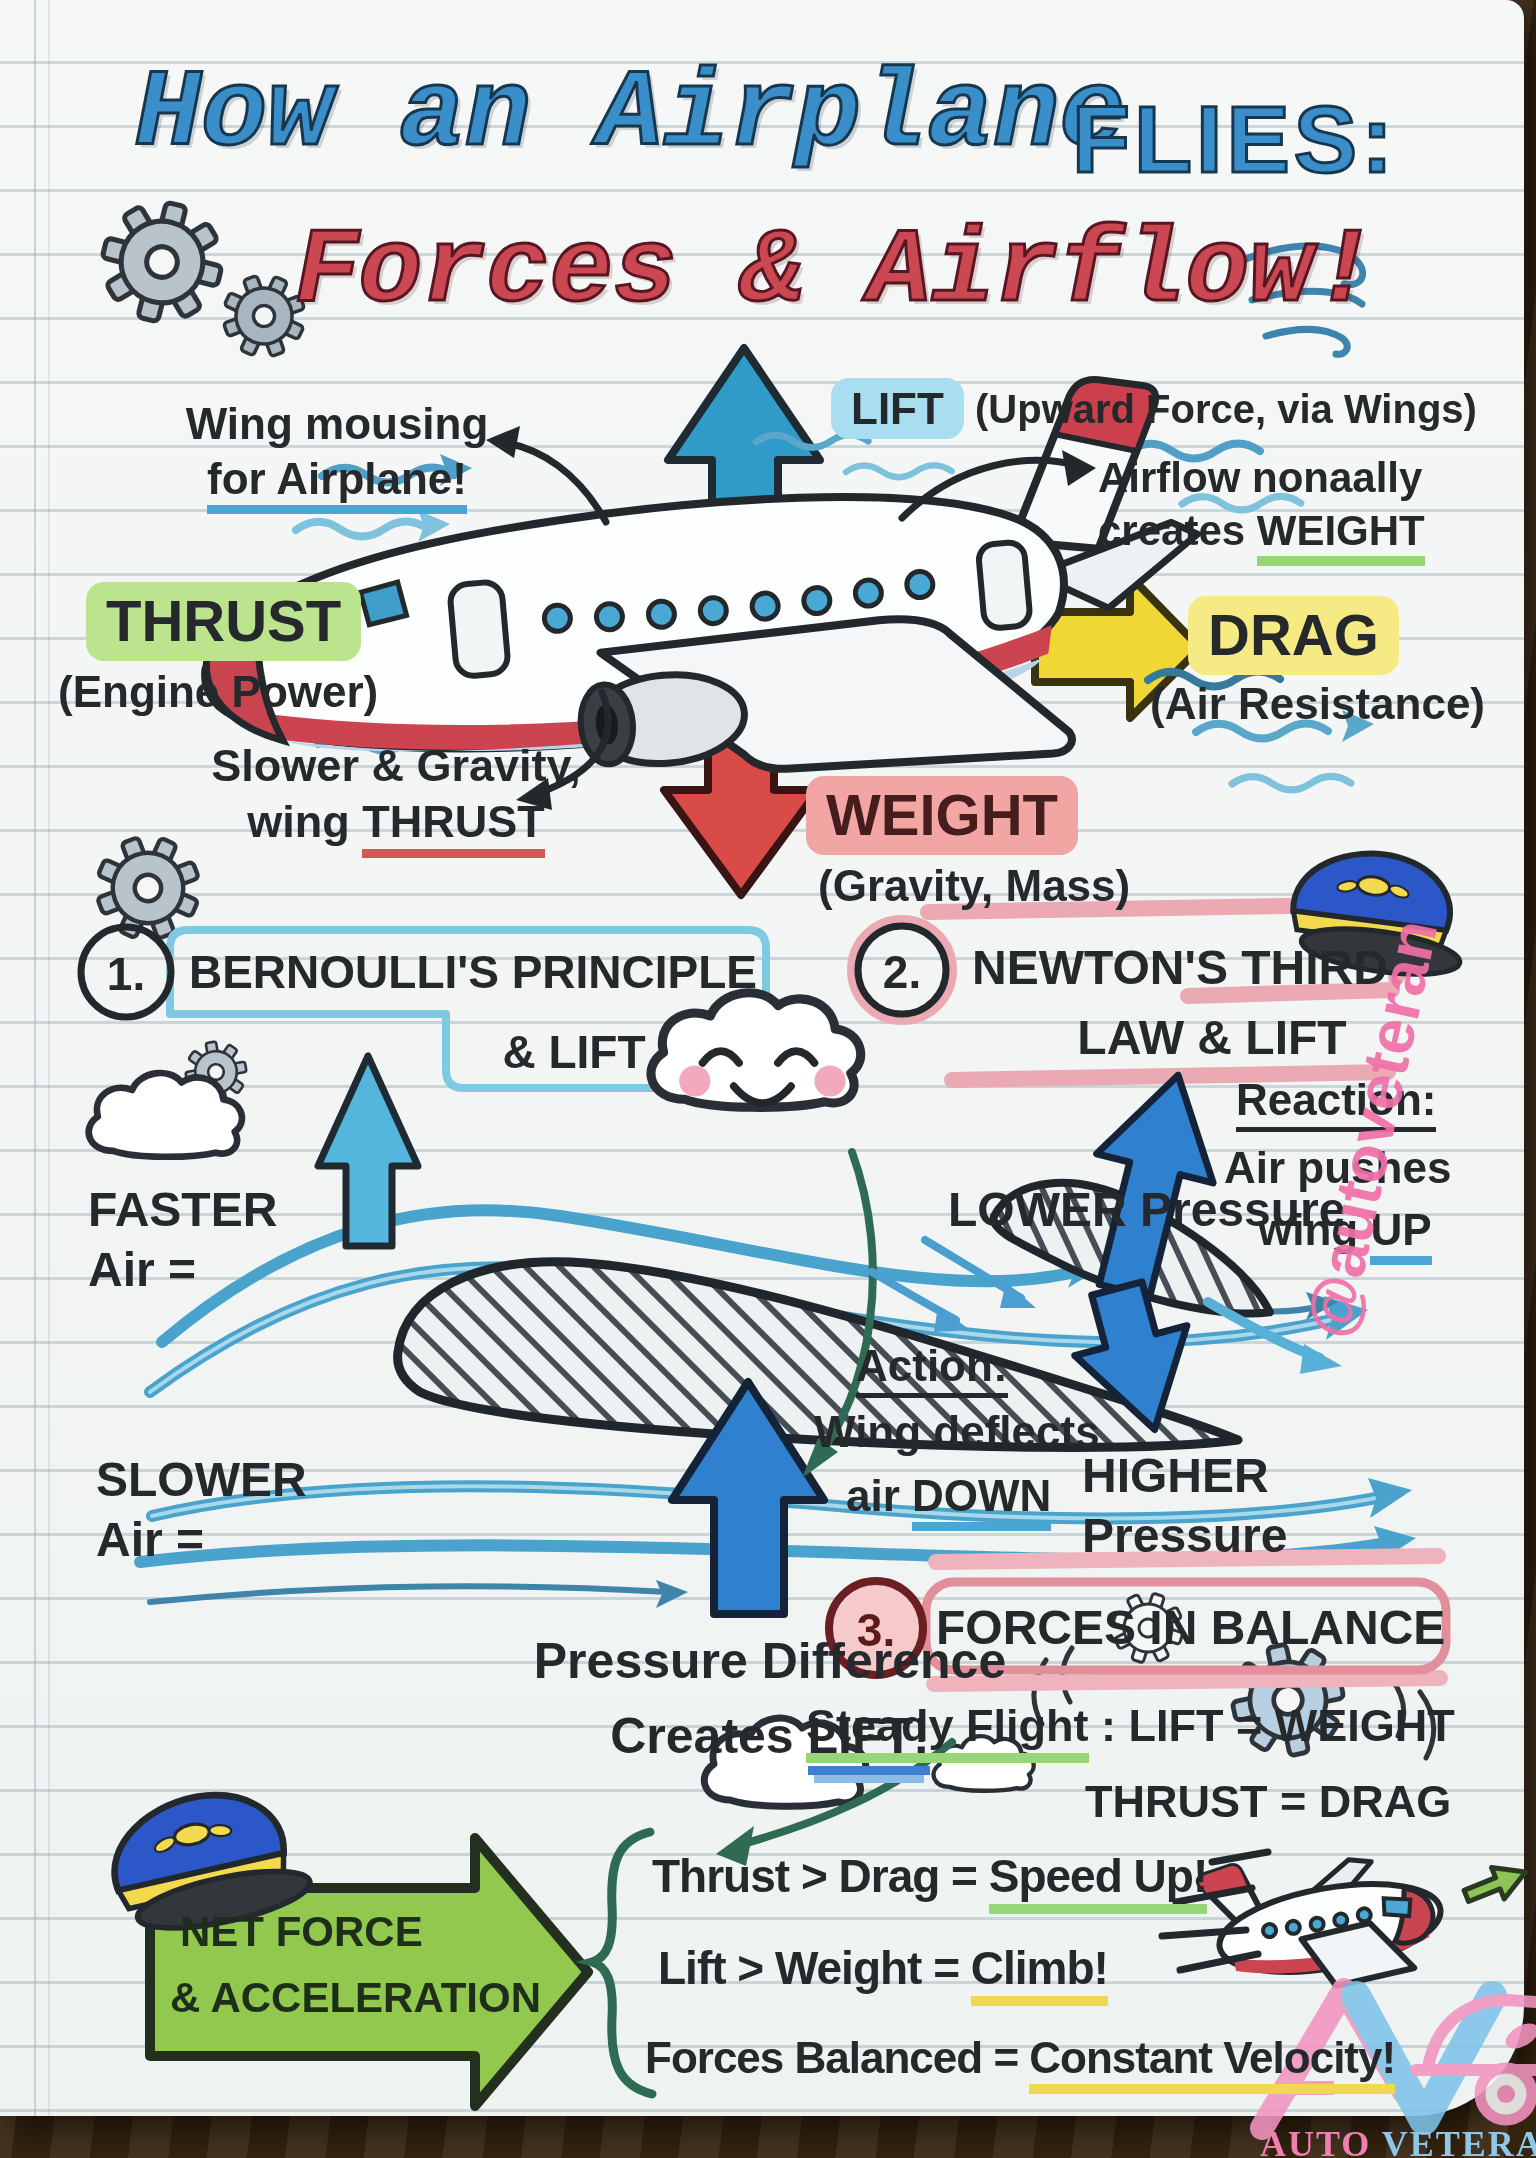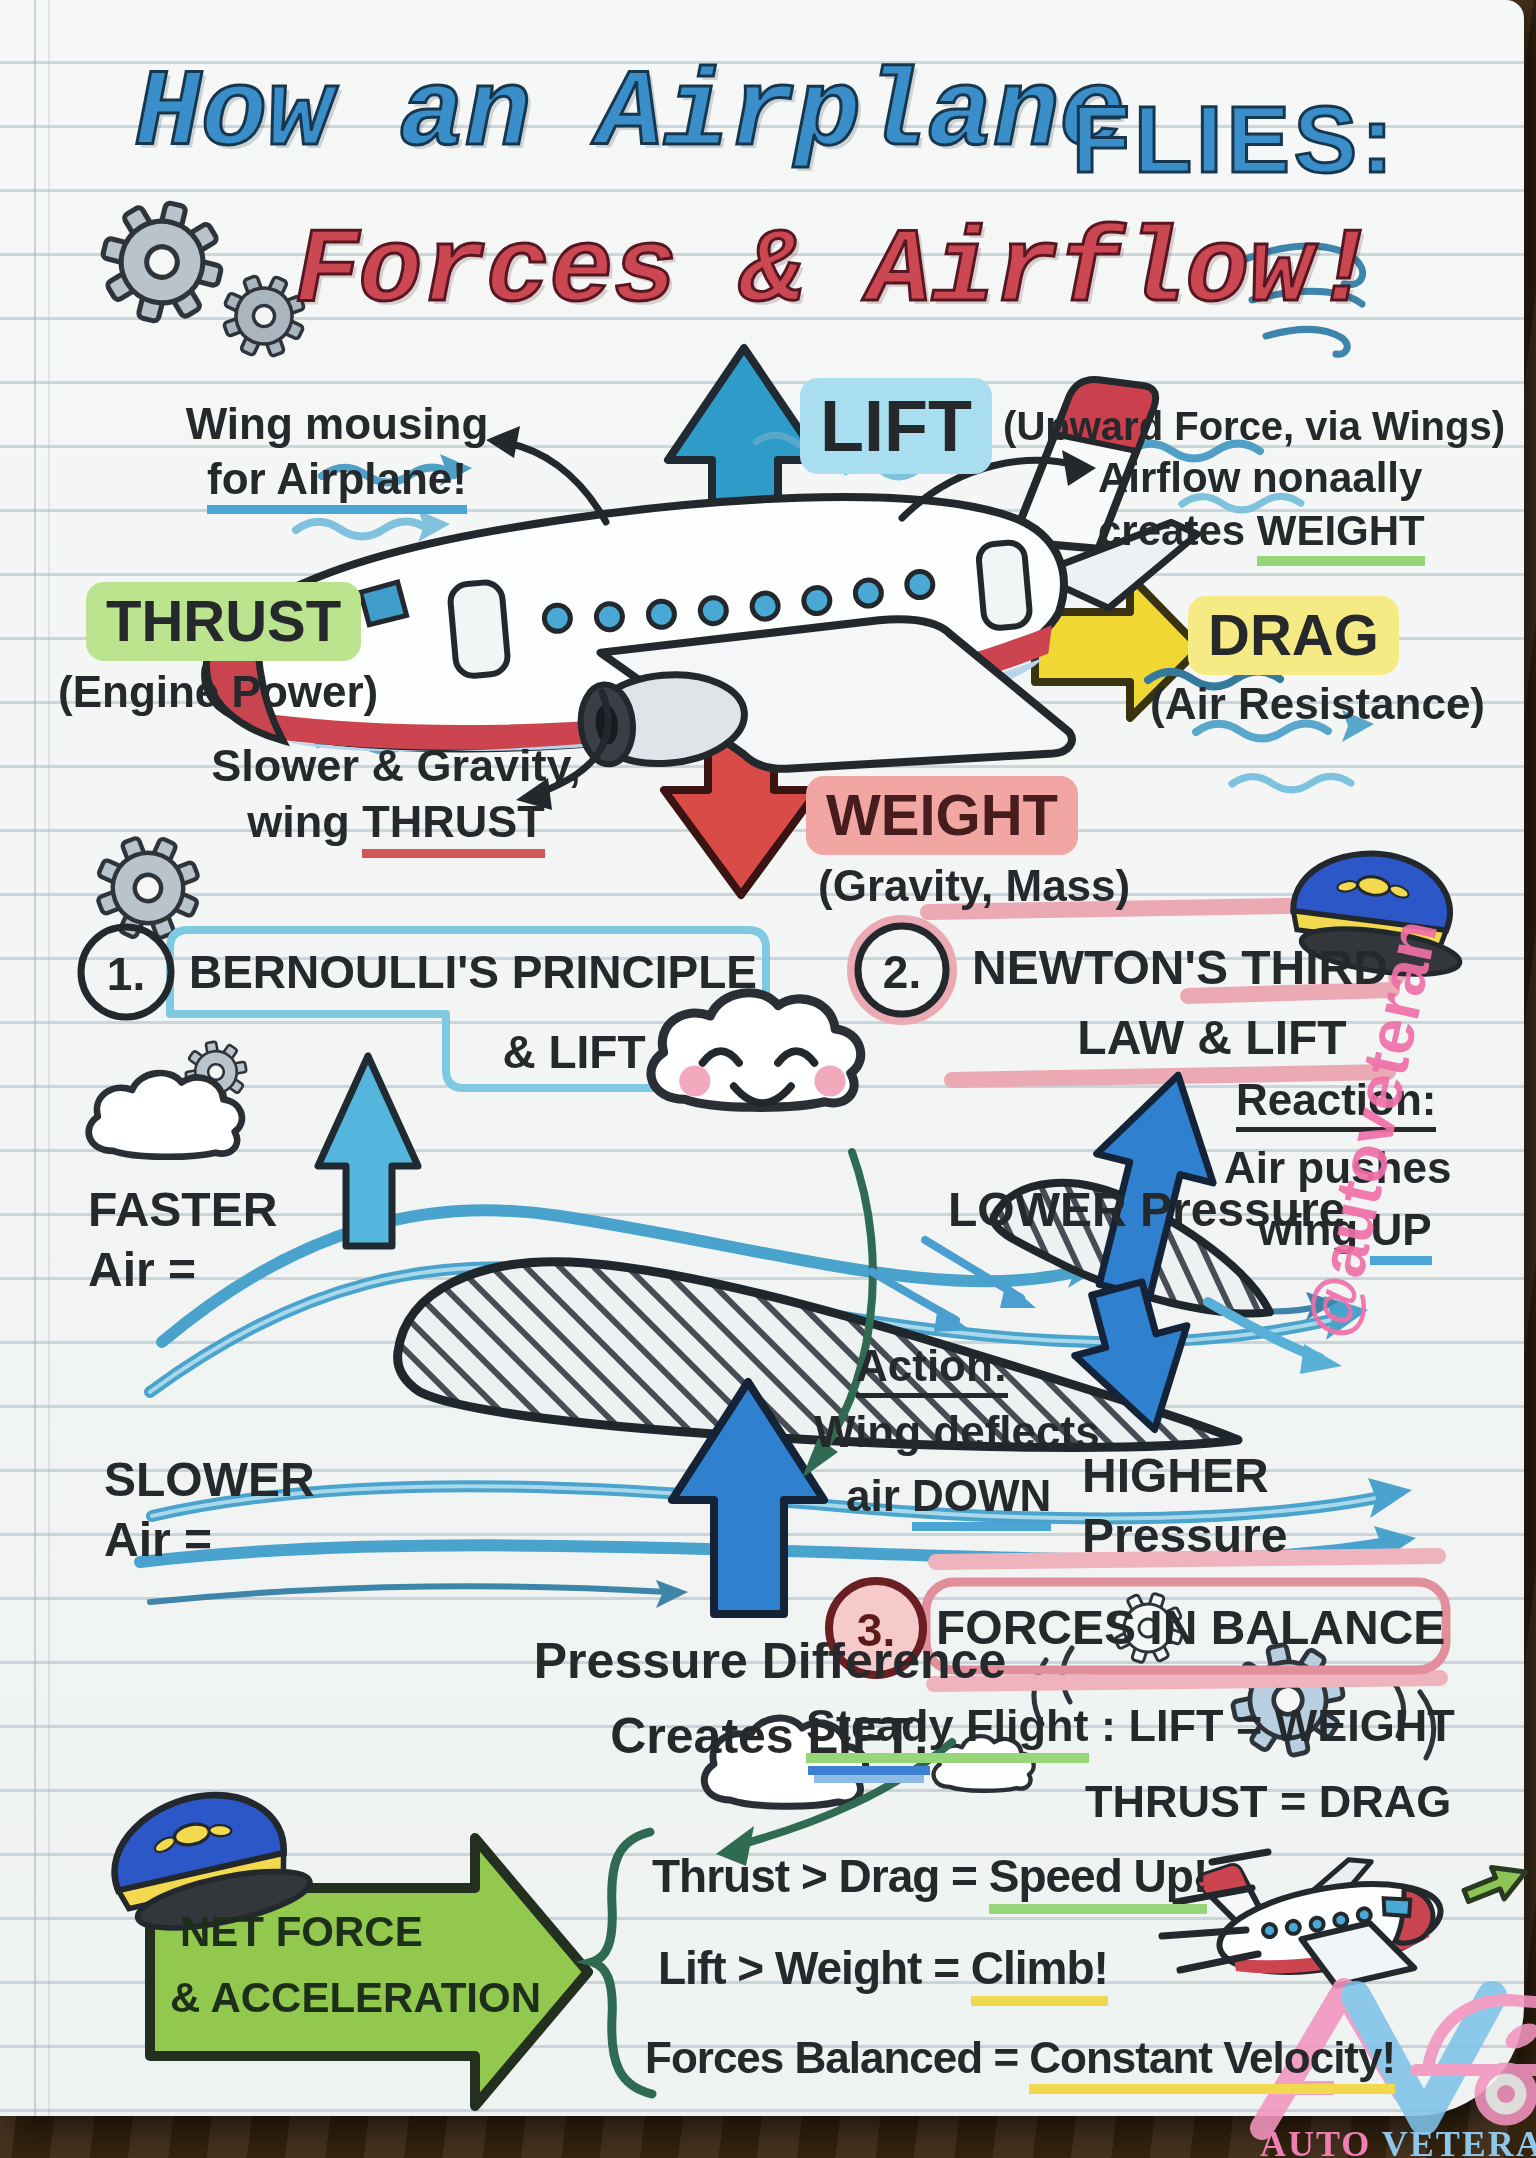--- a/index.html
+++ b/index.html
@@ -258,21 +258,21 @@
       <circle cx="1506" cy="2094" r="9" fill="#f394c0"></circle>
       <ellipse cx="1522" cy="2036" rx="18" ry="10" fill="#f394c0" transform="rotate(-30 1522 2036)"></ellipse>
     </g>
   </svg>
 
   <div class="t script" style="left:135px;top:46px;font-size:110px;color:#3a8ec9;">How an Airplane</div>
   <div class="t block-title" style="left:1072px;top:80px;font-size:95px;color:#3a8ec9;">FLIES:</div>
   <div class="t script red" style="left:295px;top:206px;font-size:106px;color:#cb4752;">Forces &amp; Airflow!</div>
 
   <div class="t" style="left:800px;top:378px;font-size:40px;">
-    <span class="hl hl-blue" style="font-size:72px;vertical-align:middle;">LIFT</span>
+    <span class="hl hl-blue" style="font-size:44px;vertical-align:middle;margin-left:31px;">LIFT</span>
     <span style="vertical-align:middle;">(Upward Force, via Wings)</span>
   </div>
   <div class="t" style="left:1098px;top:452px;font-size:42px;">
     <span style="display:block;">Airflow nonaally</span>
     <span style="display:block;"><span>creates </span><span class="u-green">WEIGHT</span></span>
   </div>
   <div class="t ctr" style="left:182px;top:396px;width:310px;font-size:44px;">
     <span style="display:block;">Wing mousing</span>
     <span class="u-skyblue">for Airplane!</span>
   </div>
@@ -295,21 +295,21 @@
 
   <div class="t ctr" style="left:98px;top:946px;width:56px;font-size:46px;">1.</div>
   <div class="t ctr" style="left:180px;top:944px;width:586px;font-size:46px;">BERNOULLI'S PRINCIPLE</div>
   <div class="t ctr" style="left:446px;top:1024px;width:256px;font-size:46px;">&amp; LIFT</div>
 
   <div class="t" style="left:88px;top:1180px;font-size:48px;">
     <span style="display:block;">FASTER</span>
     <span style="display:block;">Air =</span>
   </div>
   <div class="t" style="left:948px;top:1180px;font-size:48px;">LOWER Pressure</div>
-  <div class="t" style="left:104px;top:1450px;font-size:48px;">
+  <div class="t" style="left:96px;top:1450px;font-size:48px;">
     <span style="display:block;">SLOWER</span>
     <span style="display:block;">Air =</span>
   </div>
   <div class="t ctr" style="left:360px;top:1624px;width:820px;font-size:50px;line-height:1.5;">
     <span style="display:block;">Pressure Difference</span>
     <span><span>Creates </span><span class="u-dbl">LIFT!</span></span>
   </div>
   <div class="t" style="left:1082px;top:1446px;font-size:48px;">
     <span style="display:block;">HIGHER</span>
     <span style="display:block;">Pressure</span>

